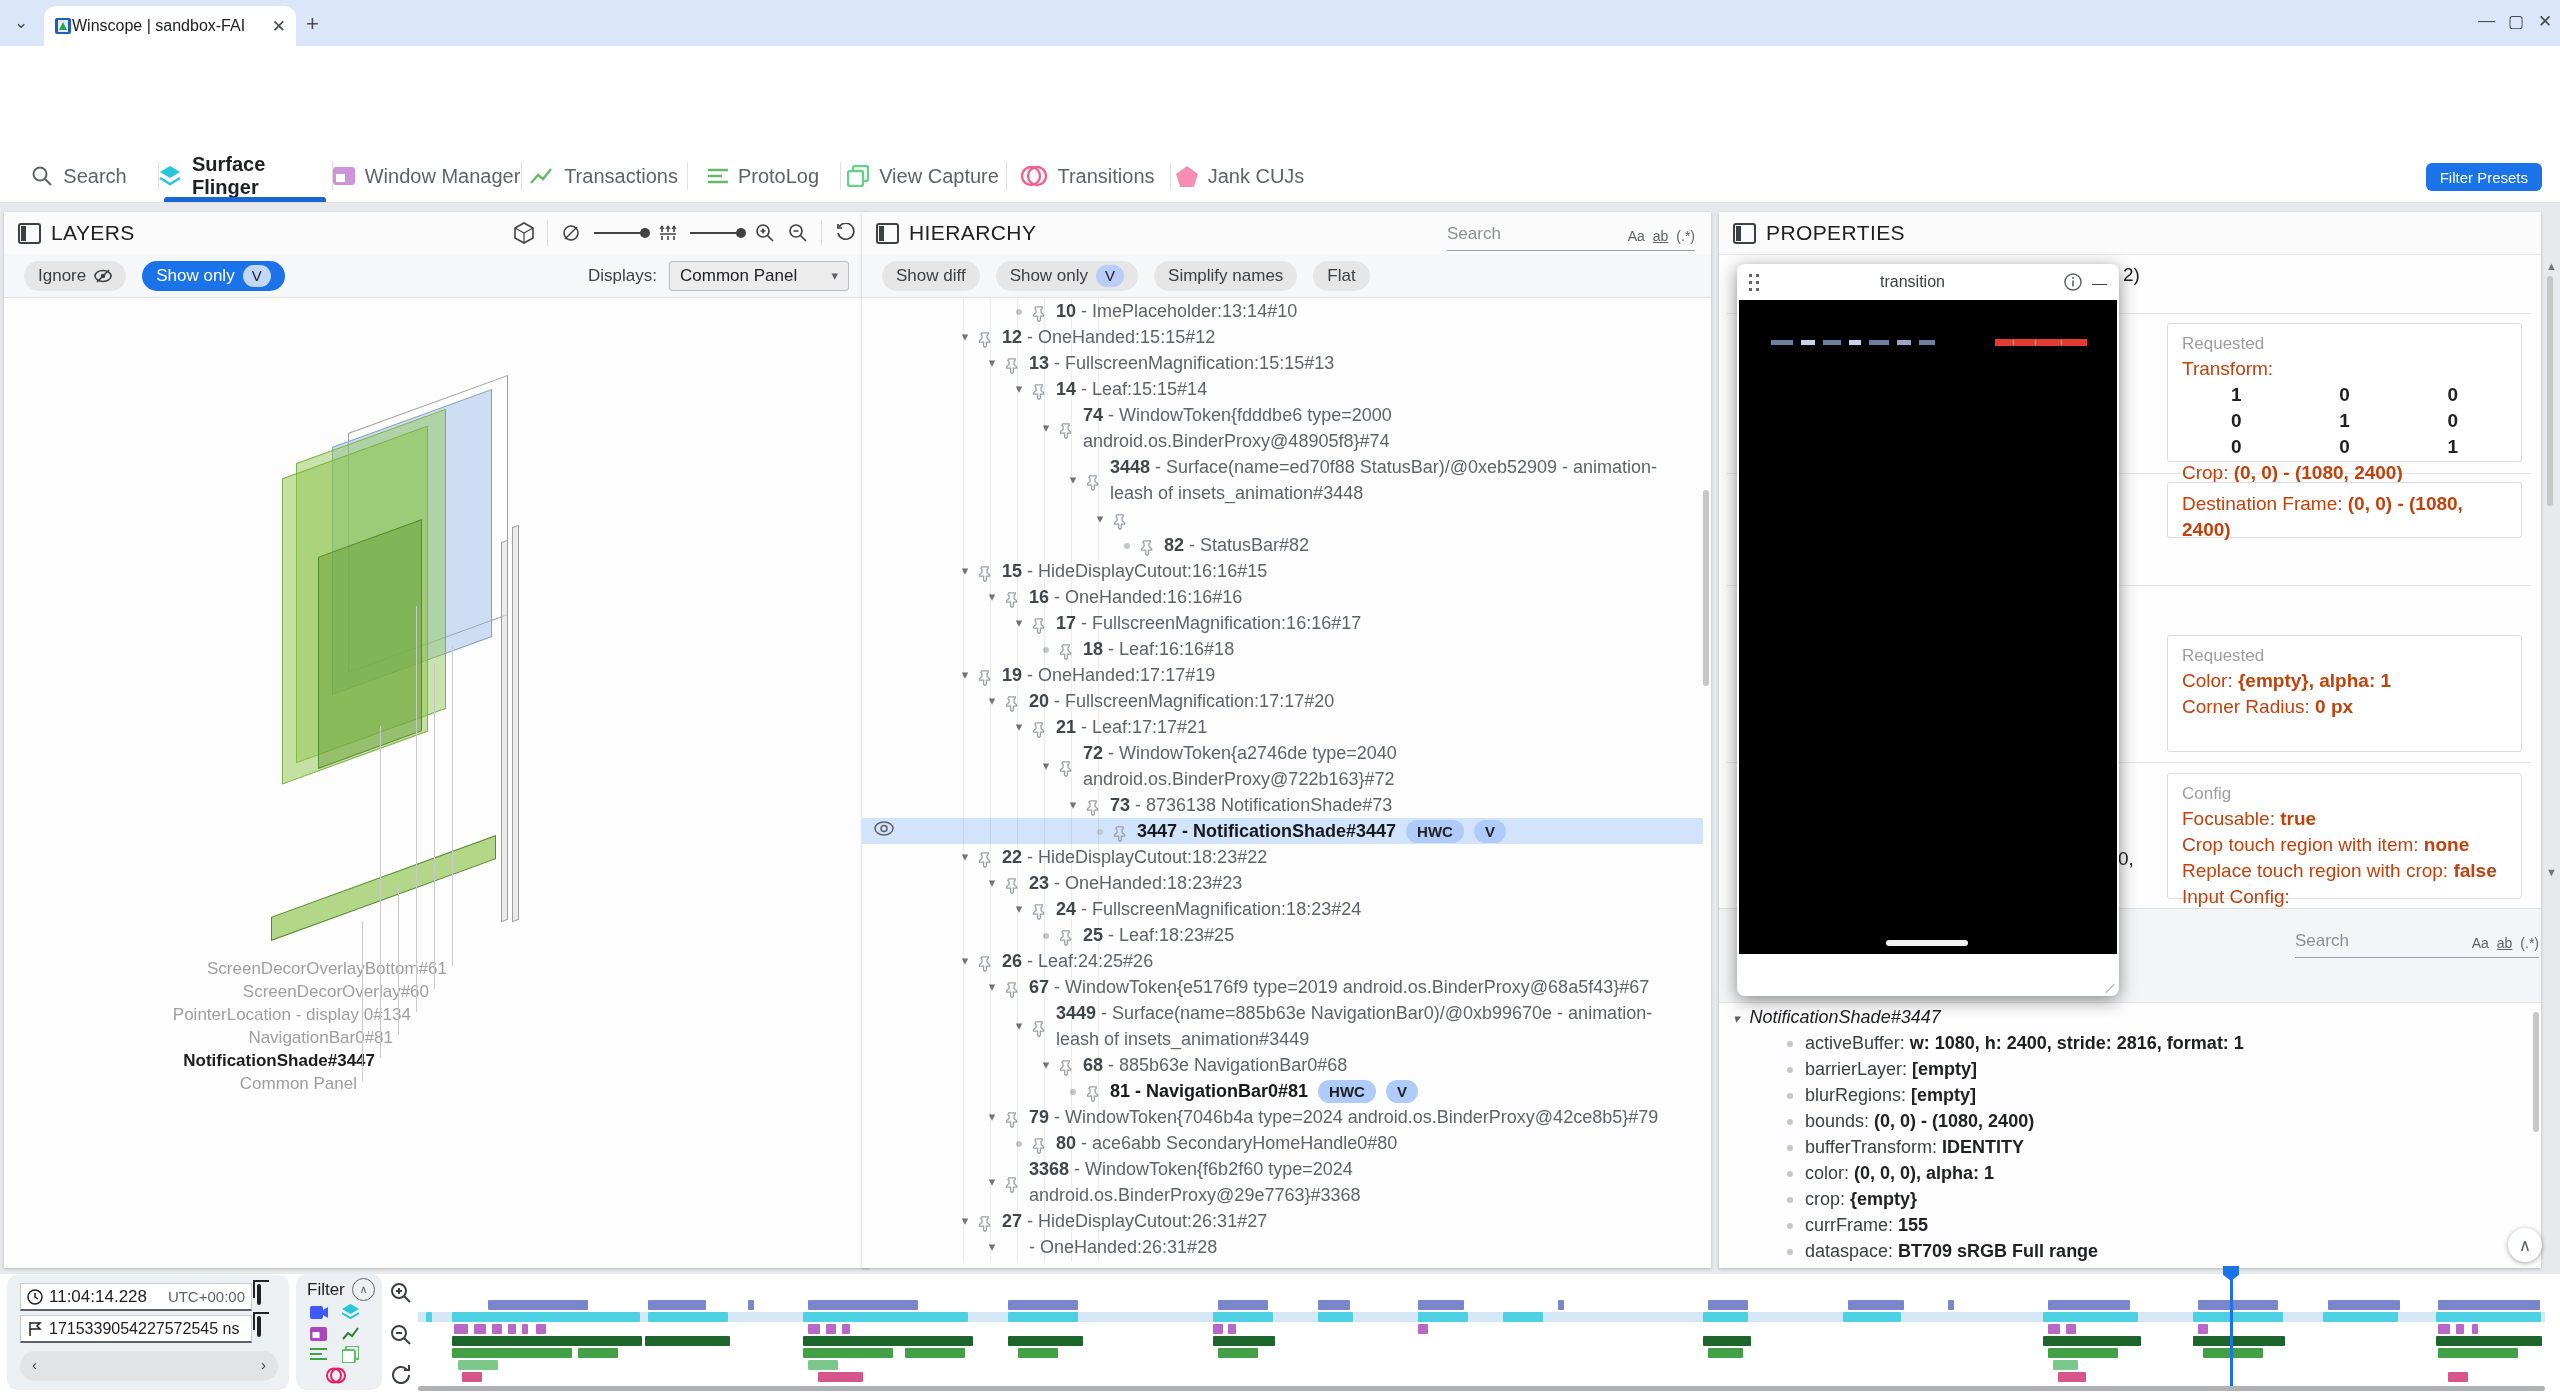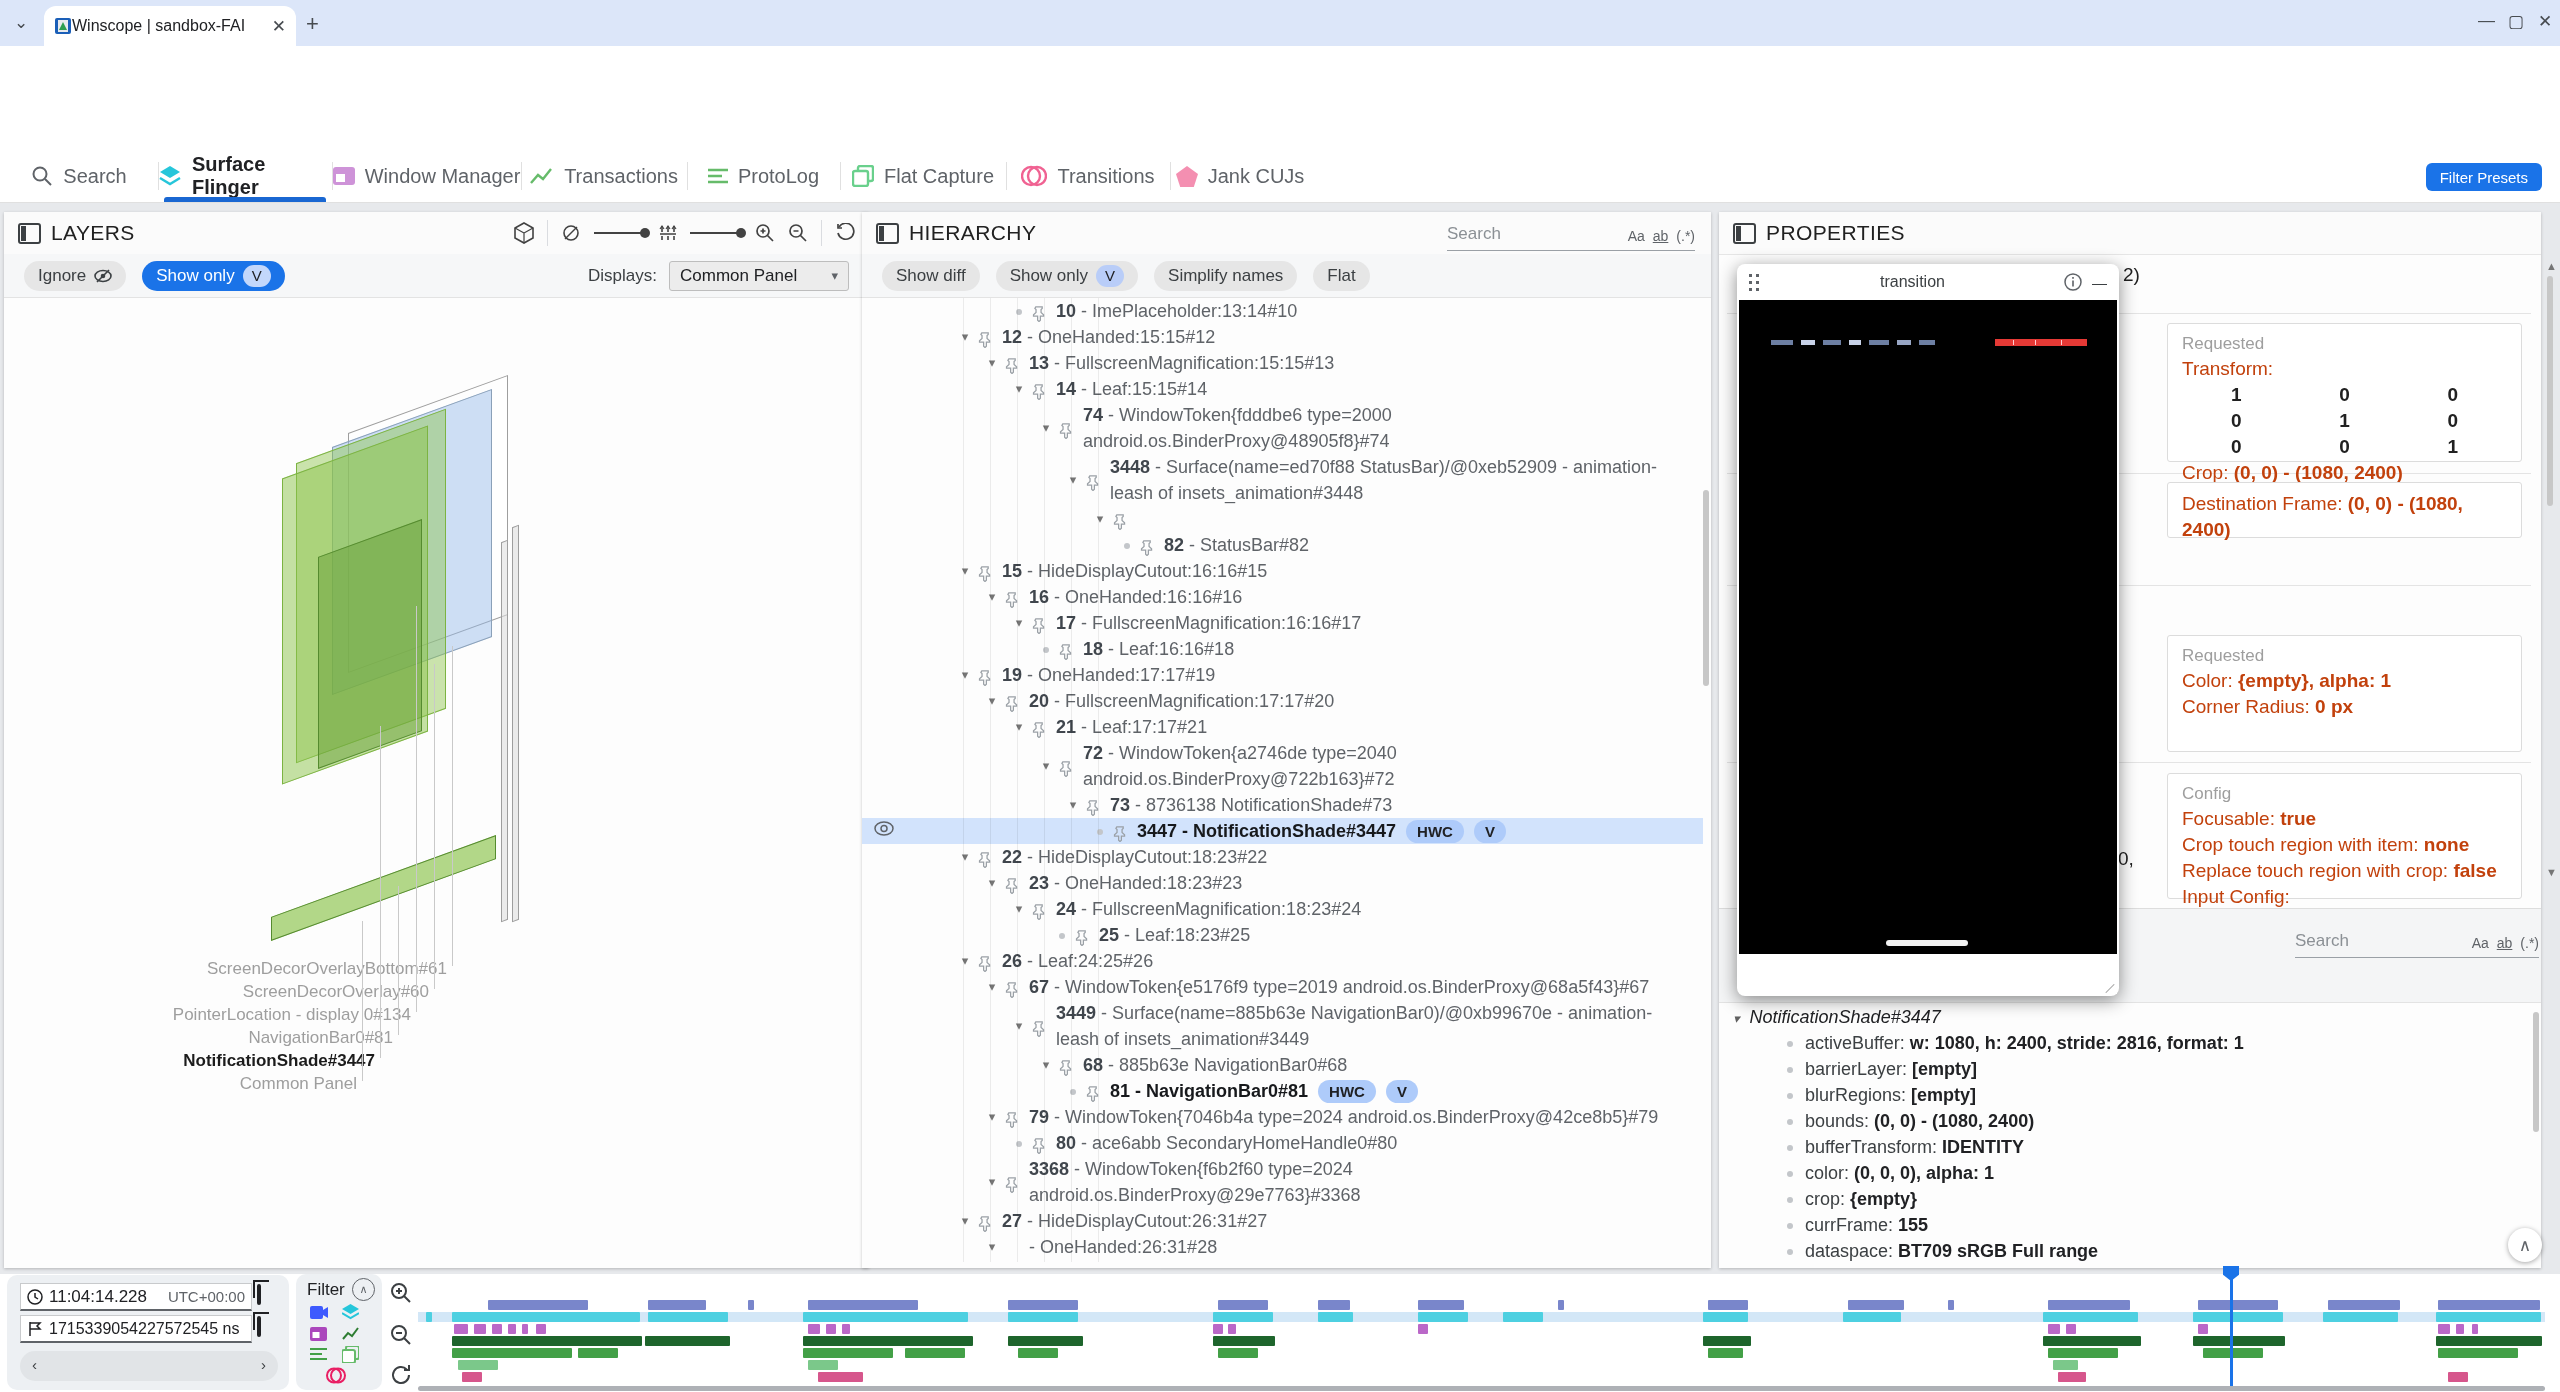--- a/index.html
+++ b/index.html
@@ -256,21 +256,21 @@
           <span>ProtoLog</span>
         </div>
         <div class="navsep" style="left: 687px;"></div>
         <div class="navtab" style="left: 840px; width: 166px;">
           <span>
             <svg width="22" height="22" viewBox="0 0 22 22">
               <rect x="6" y="1" width="15" height="15" rx="2" fill="none" stroke="#69d08c" stroke-width="2.4"></rect>
               <rect x="1" y="6" width="15" height="15" rx="2" fill="#fff" stroke="#69d08c" stroke-width="2.4"></rect>
             </svg>
           </span>
-          <span>Flat Capture</span>
+          <span>View Capture</span>
         </div>
         <div class="navsep" style="left: 840px;"></div>
         <div class="navtab" style="left: 1006px; width: 164px;">
           <span>
             <svg width="26" height="22" viewBox="0 0 26 22">
               <circle cx="10" cy="11" r="9" fill="none" stroke="#f06292" stroke-width="2.4"></circle>
               <circle cx="16" cy="11" r="9" fill="none" stroke="#f06292" stroke-width="2.4"></circle>
             </svg>
           </span>
           <span>Transitions</span>
@@ -600,21 +600,21 @@
           </div>
           <div class="hrow" style="padding-left: 144px;">
             <span class="twisty">▾</span>
             <span class="pin">
               <svg width="14" height="16" viewBox="0 0 12 14">
                 <path d="M3.2 0.8h5.6v1.3l-1 1v2.6l2.2 1.9v1.2H7.2v3.7L6 13.6l-1.2-1.1V8.8H1.2V7.6l2.2-1.9V3.1l-1-1z" fill="none" stroke="#9aa0a6" stroke-width="1.1"></path>
               </svg>
             </span>
             <span class="hlabel"><b>24</b> - FullscreenMagnification:18:23#24</span>
           </div>
-          <div class="hrow" style="padding-left: 171px; margin-left: 16px;">
+          <div class="hrow" style="padding-left: 171px;">
             <span class="twisty"><i class="dot"></i></span>
             <span class="pin">
               <svg width="14" height="16" viewBox="0 0 12 14">
                 <path d="M3.2 0.8h5.6v1.3l-1 1v2.6l2.2 1.9v1.2H7.2v3.7L6 13.6l-1.2-1.1V8.8H1.2V7.6l2.2-1.9V3.1l-1-1z" fill="none" stroke="#9aa0a6" stroke-width="1.1"></path>
               </svg>
             </span>
             <span class="hlabel"><b>25</b> - Leaf:18:23#25</span>
           </div>
           <div class="hrow" style="padding-left: 90px;">
             <span class="twisty">▾</span>

